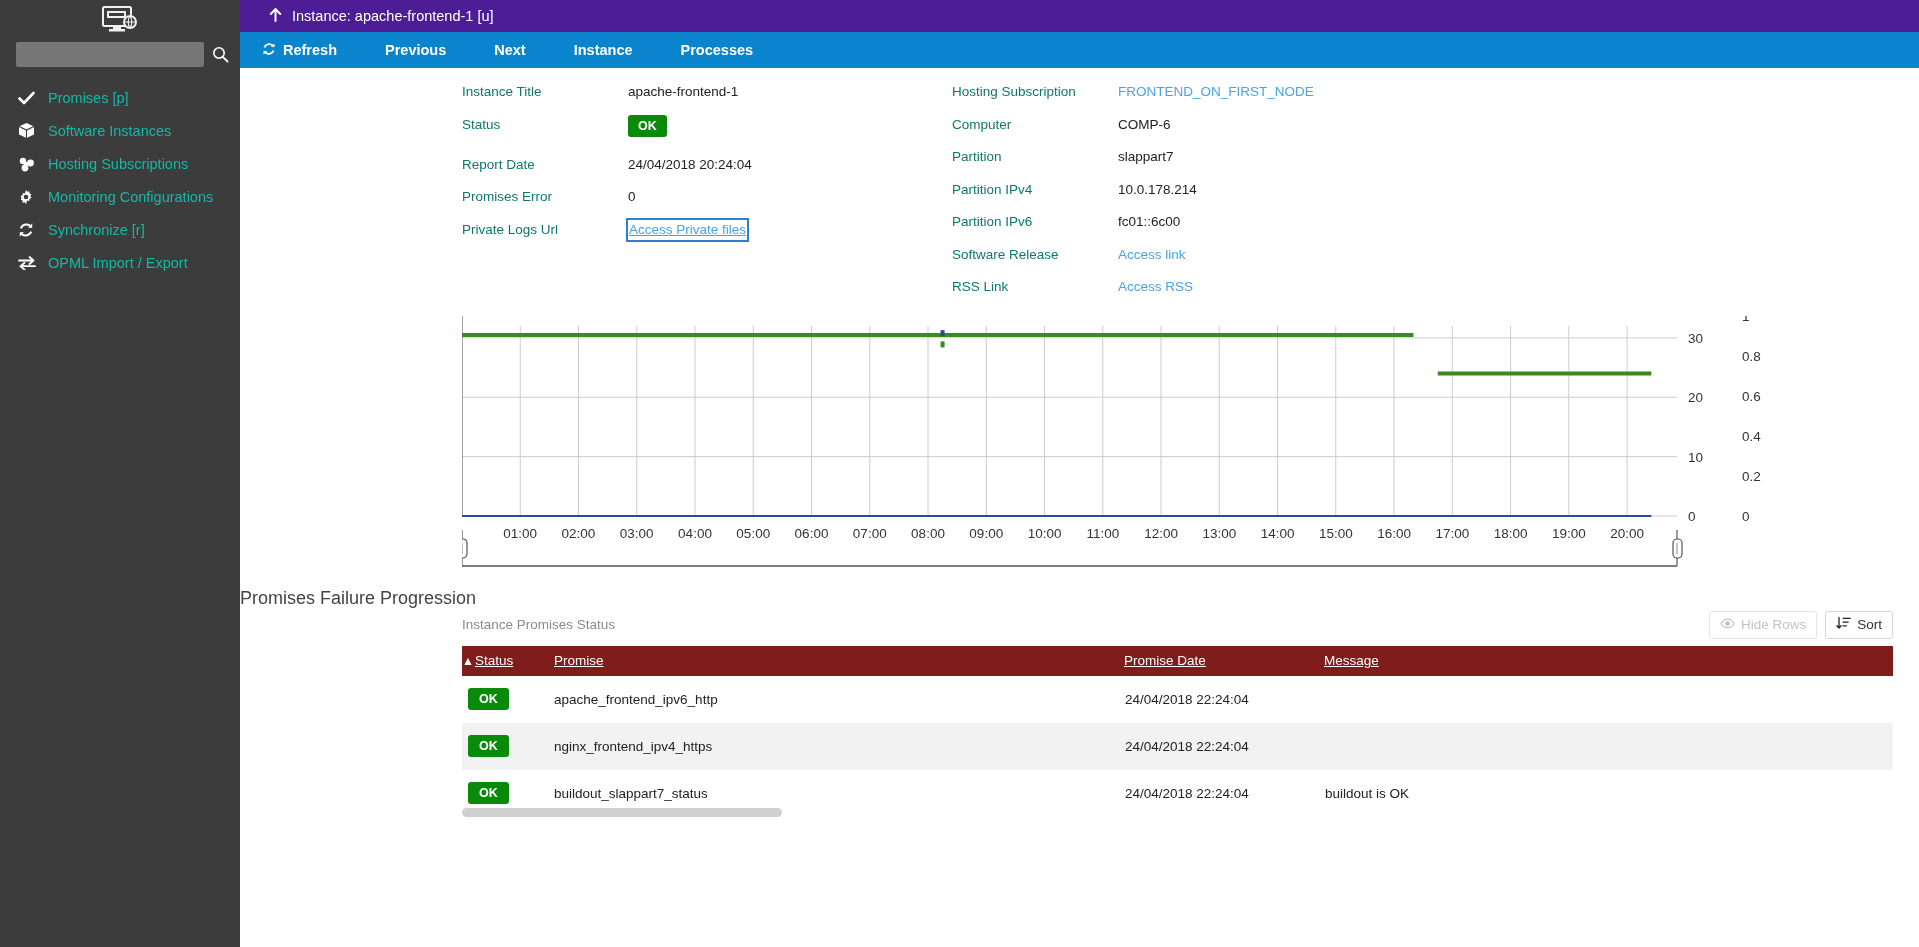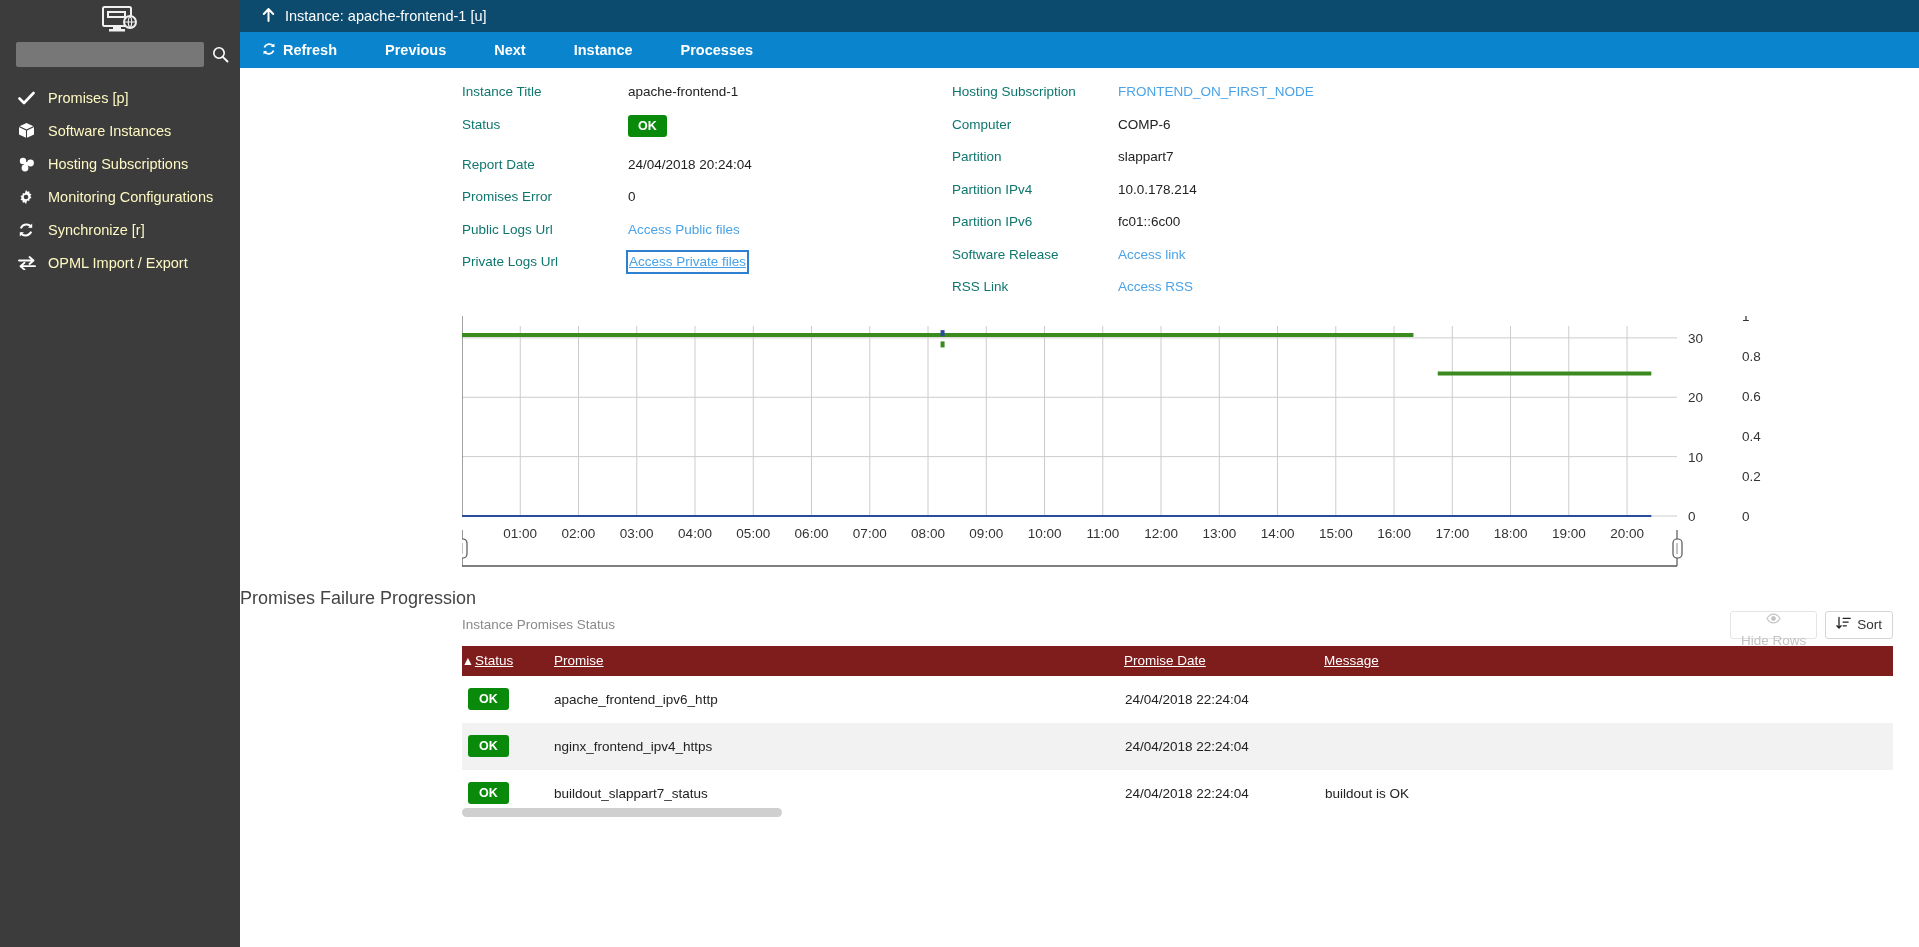--- a/index.html
+++ b/index.html
@@ -36,38 +36,38 @@
     padding: 0 6px;
     font-family: "Liberation Sans", sans-serif;
   }
   #search-icon-btn { width: 20px; height: 22px; display:flex; align-items:center; justify-content:center; cursor: pointer; }
 
   .nav-list { margin-top: 14px; padding: 0; list-style: none; }
   .nav-item {
     display: flex; align-items: center;
     height: 33px;
     padding-left: 18px;
-    color: #fef9c3;
+    color: #14b8a6;
     font-size: 14.5px;
     cursor: pointer;
   }
   .nav-ico {
     width: 26px; min-width: 26px; height: 20px;
     display: flex; align-items: center; justify-content: flex-start;
     color: #ffffff;
   }
   .nav-label { padding-left: 4px; white-space: nowrap; }
 
   
   #main { flex: 1 1 auto; height: 947px; position: relative; overflow: hidden; background: #fff; }
 
   #titlebar {
-    height: 32px; background: #0c4a6e; color: #fff;
+    height: 32px; background: #4c1d95; color: #fff;
     display: flex; align-items: center;
-    padding-left: 22px;
+    padding-left: 29px;
     font-size: 14.5px;
   }
   #titlebar .up-arrow { margin-right: 10px; font-size: 14px; line-height: 1; }
 
   #toolbar {
     height: 36px; background: #0984cd; color: #fff;
     display: flex; align-items: center;
     padding-left: 22px;
     font-size: 14.5px;
   }
@@ -116,21 +116,21 @@
   #table-header-row { display:flex; align-items:center; justify-content: space-between; height: 26px; }
   #table-caption { color: #8a8a8a; font-size: 13.5px; }
   .tbl-actions { display: flex; gap: 8px; }
   .tbl-btn {
     display:flex; align-items:center; gap:6px;
     border: 1px solid #d5d5d5; border-radius: 3px;
     background: #fff; height: 28px; padding: 0 10px;
     font-size: 13.5px; color: #333; cursor: pointer;
     font-family: "Liberation Sans", sans-serif;
   }
-  .tbl-btn.disabled { color: #c3c3c3; border-color: #e4e4e4; cursor: default; flex-direction: column; }
+  .tbl-btn.disabled { color: #c3c3c3; border-color: #e4e4e4; cursor: default; }
   .tbl-btn.disabled svg { stroke: #c3c3c3; fill: #c3c3c3; }
 
   table.promises { width: 100%; border-collapse: collapse; margin-top: 8px; table-layout: fixed; }
   table.promises thead th {
     background: #7f1d1d; color: #fff; text-align: left;
     font-size: 13.5px; font-weight: normal;
     height: 30px; padding: 0 0 0 0;
   }
   table.promises thead th span.hdr { text-decoration: underline; cursor: pointer; }
   th.c-status { width: 92px; padding-left: 6px; }
@@ -290,24 +290,20 @@
           <div class="info-lbl">Status</div>
           <div><span class="badge-ok">OK</span></div>
         </div>
         <div class="info-row">
           <div class="info-lbl">Report Date</div>
           <div class="info-val">24/04/2018 20:24:04</div>
         </div>
         <div class="info-row">
           <div class="info-lbl">Promises Error</div>
           <div class="info-val">0</div>
-        </div>
-        <div class="info-row">
-          <div class="info-lbl">Public Logs Url</div>
-          <div class="info-val link">Access Public files</div>
         </div>
         <div class="info-row">
           <div class="info-lbl">Private Logs Url</div>
           <div class="info-val link focused">Access Private files</div>
         </div>
       </div>
 
       <div class="info-col right">
         <div class="info-row">
           <div class="info-lbl">Hosting Subscription</div>

